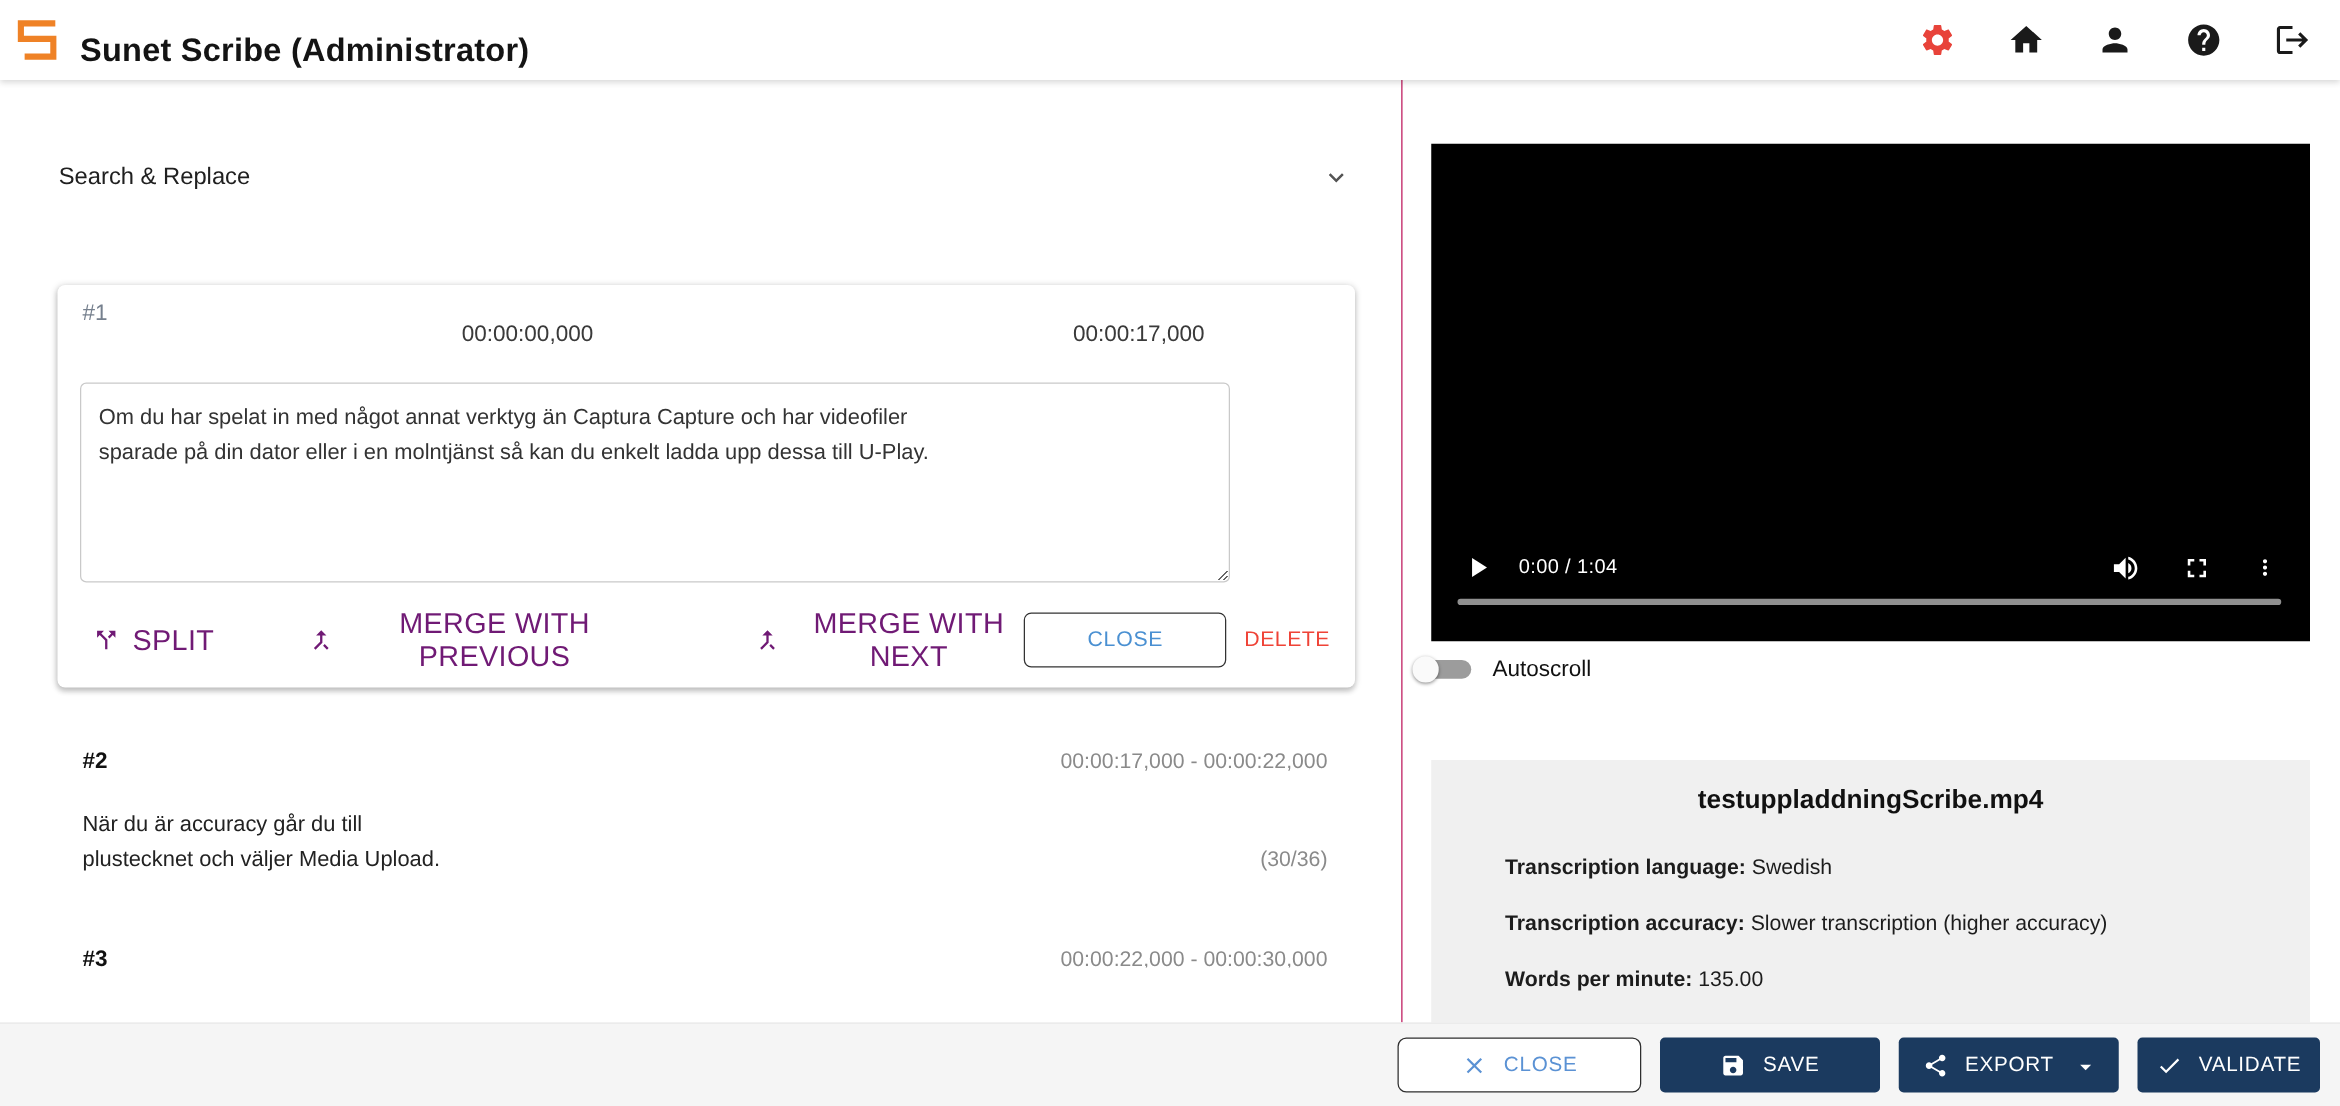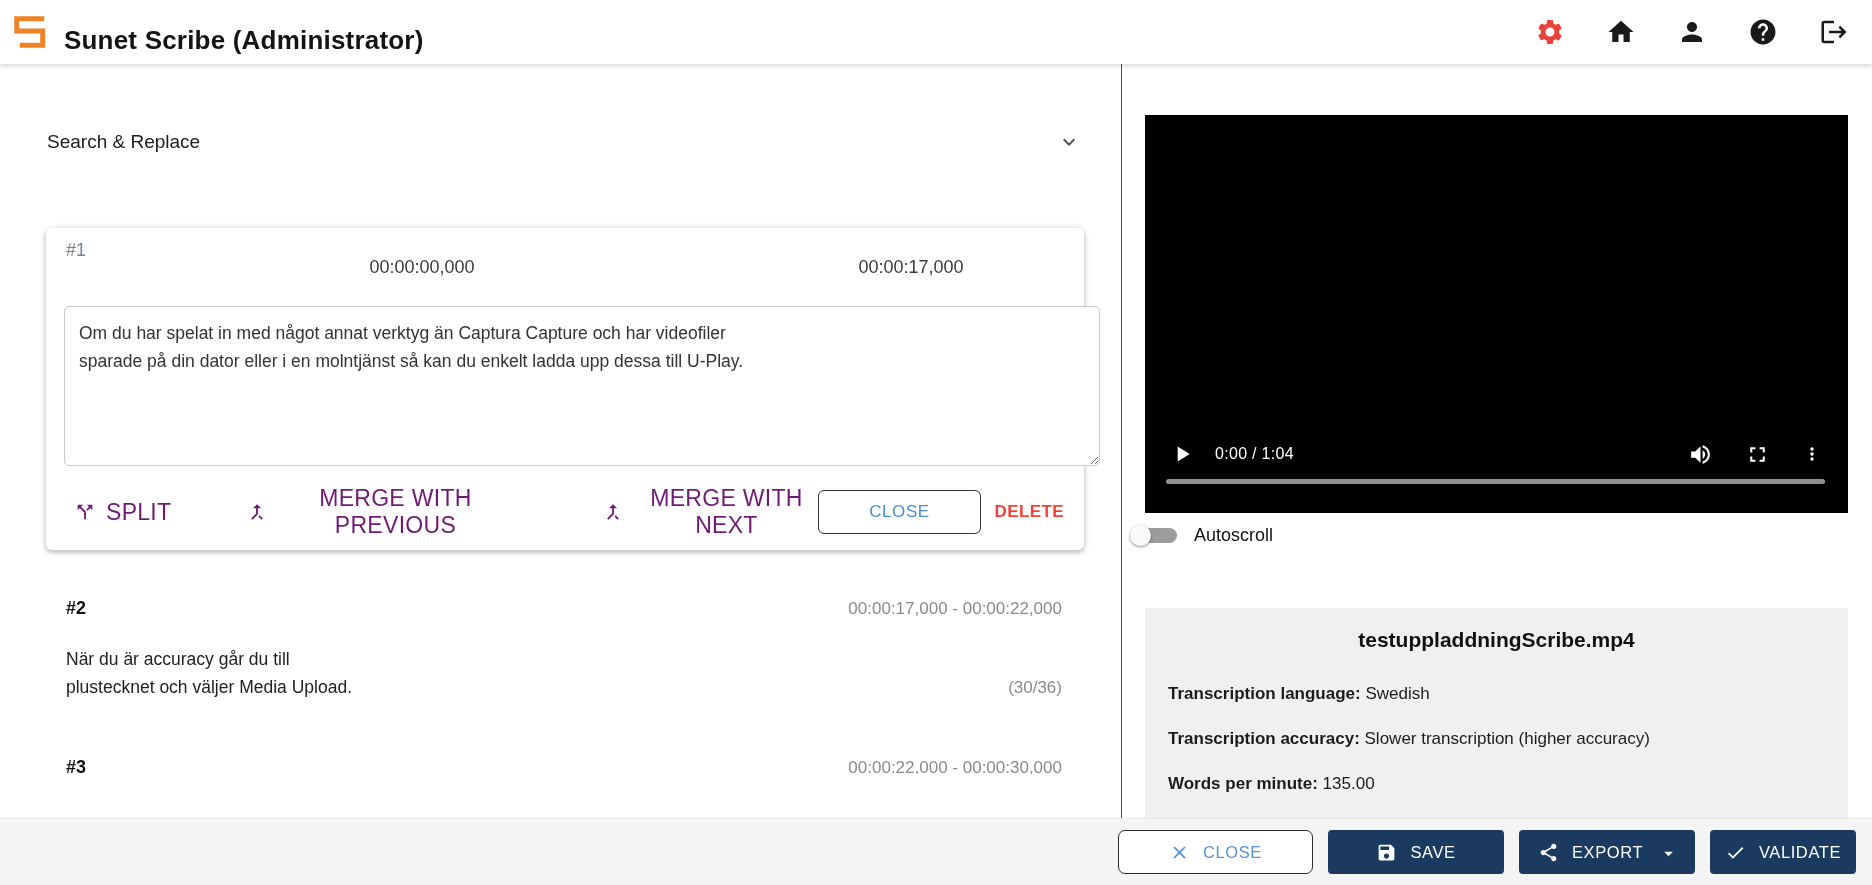--- a/index.html
+++ b/index.html
@@ -24,36 +24,36 @@
   .search-label { font-size:19px; color:#202020; }
   .chev { width:24px; height:24px; color:#555; cursor:pointer; }
 
   
   .editor-card { position:absolute; top:164px; left:46px; width:1038px; height:322px; background:#fff;
                  border-radius:6px; box-shadow:0 1px 6px rgba(0,0,0,.22), 0 3px 4px rgba(0,0,0,.12); }
   .seg-num-1 { position:absolute; top:12px; left:20px; font-size:18px; color:#76808e; }
   .ts { position:absolute; top:29px; width:240px; text-align:center; font-size:18px; color:#3a3a3a; cursor:text; }
   .ts-start { left:256px; }
   .ts-end { left:745px; }
-  .editor-textarea { position:absolute; top:78px; left:18px; width:1036px; height:160px;
+  .editor-textarea { position:absolute; top:78px; left:18px; width:920px; height:160px;
                      border:1px solid #c9c9c9; border-radius:5px; padding:12px 14px;
                      font-family:"Liberation Sans", sans-serif; font-size:17.5px; line-height:28px;
                      color:#333; resize:both; outline:none; }
   .editor-actions { position:absolute; top:262px; left:18px; width:1000px; height:44px;
                     display:flex; align-items:center; }
   .action-link { display:flex; align-items:center; gap:10px; color:#701a75; font-size:23px;
                  font-weight:500; letter-spacing:.3px; cursor:pointer; background:none; border:none;
                  font-family:"Liberation Sans", sans-serif; }
   .action-link svg { width:22px; height:22px; }
   .ml10{margin-left:10px;} .ml75{margin-left:75px;} .ml90{margin-left:90px;}
   .close-outline-btn { margin-left:auto; width:190px; height:44px; background:#fff;
                        border:1.5px solid #333; border-radius:6px; color:#4a90d2; font-size:17px;
                        font-weight:500; letter-spacing:.6px; display:flex; align-items:center;
                        justify-content:center; cursor:pointer; font-family:"Liberation Sans", sans-serif; }
-  .delete-link { margin-left:14px; color:#ef4337; font-size:17px; font-weight:700;
+  .delete-link { margin-left:14px; color:#ef4337; font-size:17px; font-weight:400;
                  letter-spacing:.4px; cursor:pointer; background:none; border:none;
                  font-family:"Liberation Sans", sans-serif; }
 
   
   .seg-row { position:absolute; left:66px; right:59px; cursor:pointer; }
   .seg2 { top:534px; }
   .seg3 { top:693px; height:17px; overflow:hidden; }
   .seg-header { display:flex; justify-content:space-between; align-items:baseline; }
   .seg-id { font-size:18px; font-weight:700; color:#111; }
   .seg-time { font-size:17px; color:#8a8a8a; }
@@ -76,21 +76,21 @@
   .autoscroll-row { position:absolute; top:461px; left:10px; display:flex; align-items:center; }
   .switch { position:relative; width:44px; height:15px; border-radius:8px; background:#9c9c9c; cursor:pointer; }
   .switch-thumb { position:absolute; left:-3px; top:-3px; width:21px; height:21px; border-radius:50%;
                   background:#fafafa; box-shadow:0 1px 3px rgba(0,0,0,.45); }
   .autoscroll-label { margin-left:17px; font-size:18px; color:#111; }
 
   .info-card { position:absolute; top:544px; left:22px; width:703px; height:220px; background:#f0f0f0; }
   .info-title { position:absolute; top:20px; left:0; right:0; text-align:center; font-size:21px;
                 font-weight:700; color:#111; }
   .info-row { position:absolute; left:23px; font-size:17px; color:#1c1c1c; }
-  .info-row b { font-weight:700; }
+  .info-row b { font-weight:700;margin-left:36px; }
   .r1{top:76px;} .r2{top:121px;} .r3{top:166px;}
 
   
   .footer { position:absolute; left:0; right:0; bottom:0; height:67px; background:#f5f5f5;
             border-top:1px solid #e7e7e7; display:flex; align-items:center; justify-content:flex-end;
             gap:15px; padding-right:16px; z-index:15; }
   .btn { height:44px; display:flex; align-items:center; justify-content:center; gap:13px;
          font-size:16.5px; font-weight:500; letter-spacing:.6px; cursor:pointer; border:none;
          font-family:"Liberation Sans", sans-serif; }
   .btn svg { width:21px; height:21px; }

